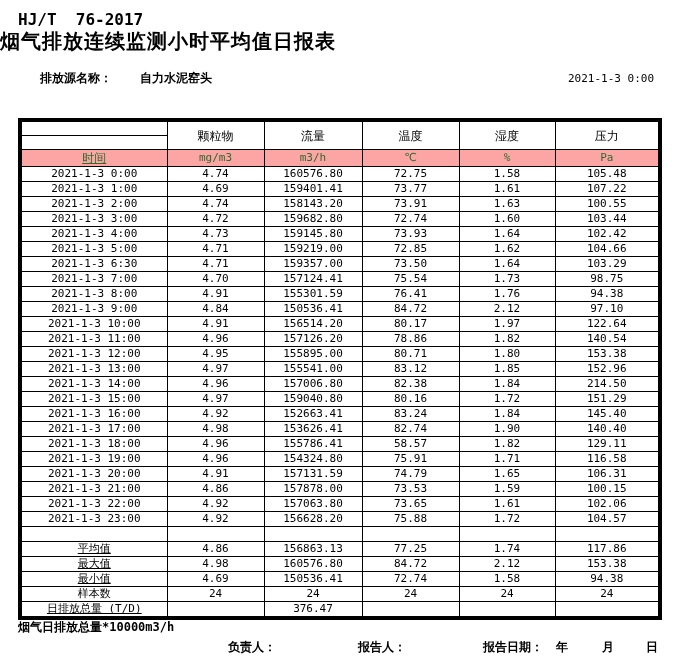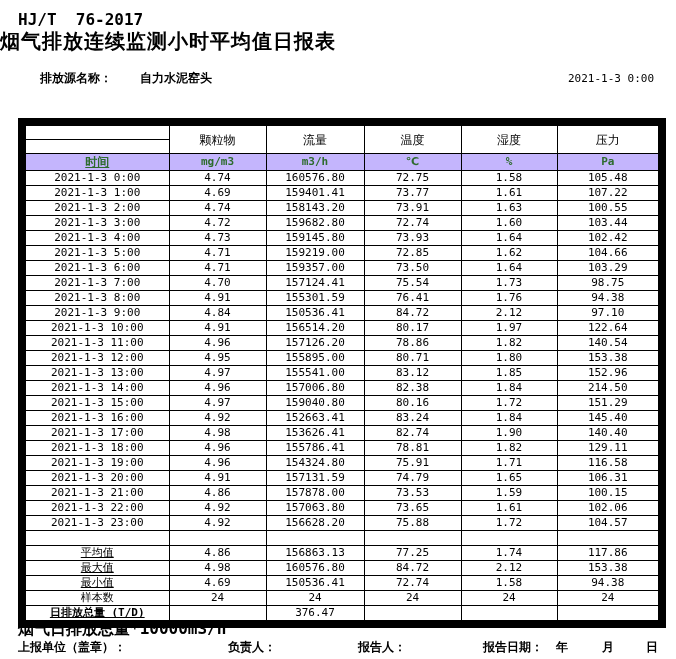--- a/index.html
+++ b/index.html
@@ -19,36 +19,36 @@
   }
   .src-row { position:absolute; left:18px; top:70px; font-size:12px; font-weight:bold;margin-left:22px; }
   .src-name { margin-left:28px; }
   .report-dt {
     position:absolute; right:22px; top:72px; font-size:11px;
     font-family:"DejaVu Sans Mono","DejaVu Sans",monospace;
   }
   table.report {
     position:absolute; left:18px; top:118px; width:640px;
     border-collapse:collapse; table-layout:fixed;
-    border:8px solid #000000;
+    border:4px solid #000000;
   }
   table.report td {
     border:1px solid #000; padding:0; height:14px;
     text-align:center; vertical-align:middle;
     font-size:11px; line-height:14px;
     font-family:"DejaVu Sans Mono","DejaVu Sans",monospace;
     overflow:hidden; white-space:nowrap;
   }
   tr.colhead td { font-size:12px; height:13px; font-family:"DejaVu Sans","Liberation Sans",sans-serif; }
-  tr.units td { background:#c4b5fd; color:#2d6b2d; height:16px;font-weight:bold; }
+  tr.units td { background:#fca5a5; color:#2d6b2d; height:16px; }
   tr.units td.time-label { font-size:12px; }
   .u { text-decoration:underline; }
-  .al { text-align:right;font-weight:bold; }
+  .al { text-align:right; }
   .note {
-    position:absolute; left:18px; top:619px; font-size:16px; font-weight:bold;
+    position:absolute; left:18px; top:619px; font-size:12px; font-weight:bold;
     font-family:"DejaVu Sans Mono","DejaVu Sans",monospace;
   }
   .footer { position:absolute; left:0; top:639px; width:100%; height:18px; font-size:12px; font-weight:bold; }
   .footer span { position:absolute; white-space:nowrap; }
   .f-unit { left:18px; }
   .f-resp { left:228px; }
   .f-reporter { left:358px; }
   .f-date { left:483px; }
   .f-year { left:556px; }
   .f-month { left:602px; }
@@ -140,21 +140,21 @@
         </tr>
         <tr>
           <td>2021-1-3 5:00</td>
           <td>4.71</td>
           <td>159219.00</td>
           <td>72.85</td>
           <td>1.62</td>
           <td>104.66</td>
         </tr>
         <tr>
-          <td>2021-1-3 6:00</td>
+          <td>2021-1-3 6:30</td>
           <td>4.71</td>
           <td>159357.00</td>
           <td>73.50</td>
           <td>1.64</td>
           <td>103.29</td>
         </tr>
         <tr>
           <td>2021-1-3 7:00</td>
           <td>4.70</td>
           <td>157124.41</td>
@@ -239,21 +239,21 @@
           <td>4.98</td>
           <td>153626.41</td>
           <td>82.74</td>
           <td>1.90</td>
           <td>140.40</td>
         </tr>
         <tr>
           <td>2021-1-3 18:00</td>
           <td>4.96</td>
           <td>155786.41</td>
-          <td>78.81</td>
+          <td>58.57</td>
           <td>1.82</td>
           <td>129.11</td>
         </tr>
         <tr>
           <td>2021-1-3 19:00</td>
           <td>4.96</td>
           <td>154324.80</td>
           <td>75.91</td>
           <td>1.71</td>
           <td>116.58</td>
@@ -337,21 +337,20 @@
           <td></td>
           <td></td>
           <td></td>
         </tr>
       </tbody>
   </table>
 
   <div class="note">烟气日排放总量*10000m3/h</div>
 
   <div class="footer">
-    <span class="f-unit">上报单位（盖章）：</span>
     <span class="f-resp">负责人：</span>
     <span class="f-reporter">报告人：</span>
     <span class="f-date">报告日期：</span>
     <span class="f-year">年</span>
     <span class="f-month">月</span>
     <span class="f-day">日</span>
   </div>
 
 </div>
 

